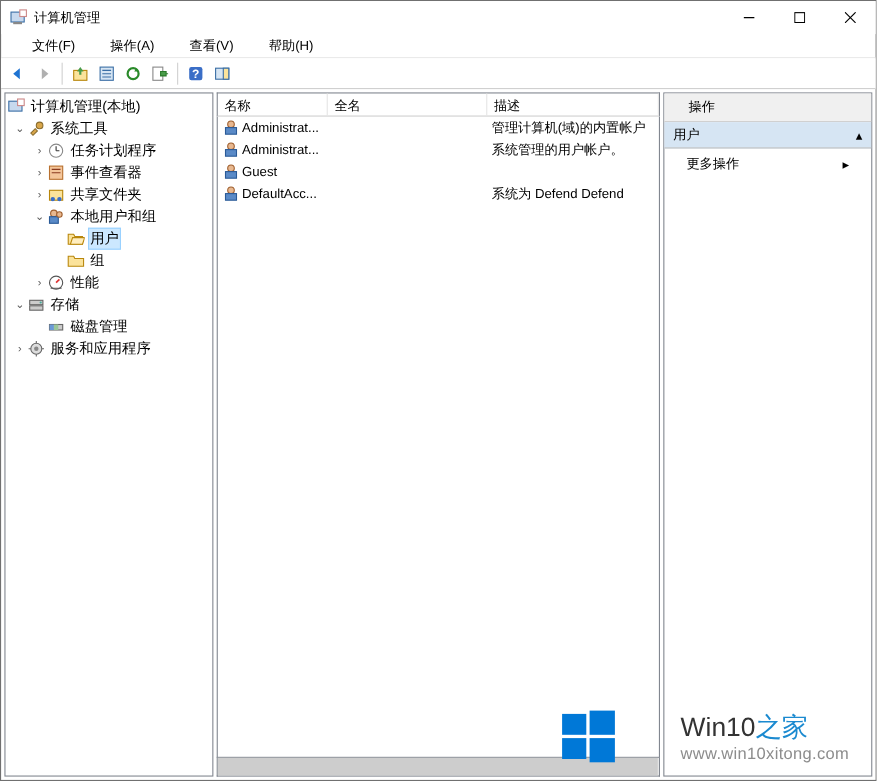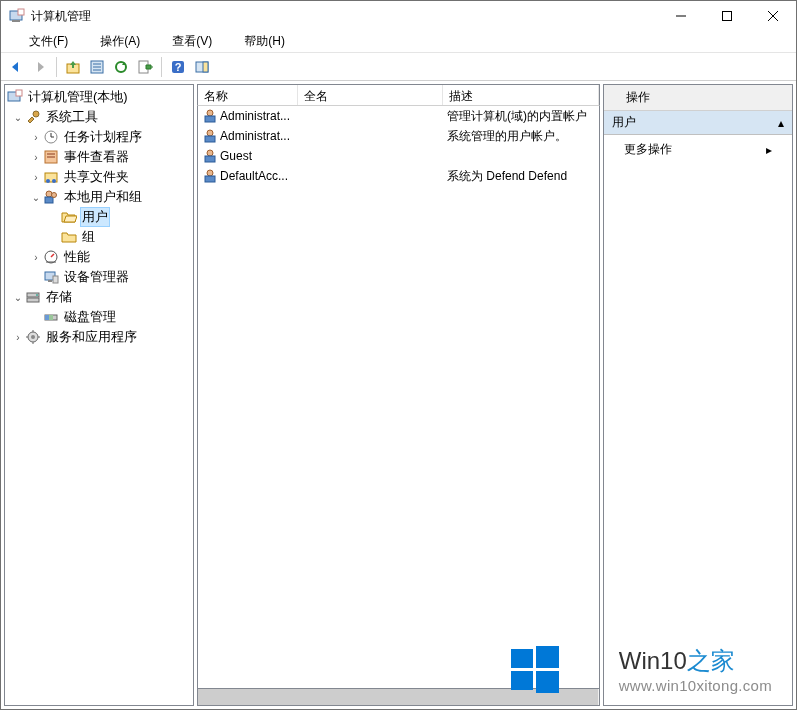--- a/index.html
+++ b/index.html
@@ -220,30 +220,20 @@
         <div class="tline" style="padding-left:22px">
           <span class="twister">›</span>
           <span class="ticon2">
               <svg width="16" height="16">
                 <circle cx="8" cy="8" r="6" fill="#fff" stroke="#555"></circle>
                 <path d="M8 8 L11 5" stroke="#d33" stroke-width="1.5"></path>
                 <path d="M3 13 L13 13" stroke="#555"></path>
               </svg>
             </span>
           <span class="tlabel">性能</span>
-        </div>
-        <div class="tline" style="padding-left:36px">
-          <span class="ticon2">
-              <svg width="16" height="16">
-                <rect x="2" y="3" width="10" height="8" fill="#c7d9ee" stroke="#3a6ea5"></rect>
-                <rect x="5" y="11" width="4" height="2" fill="#888"></rect>
-                <rect x="10" y="7" width="5" height="7" fill="#ddd" stroke="#888"></rect>
-              </svg>
-            </span>
-          <span class="tlabel">设备管理器</span>
         </div>
         <div class="tline" style="padding-left:4px">
           <span class="twister">⌄</span>
           <span class="ticon2">
               <svg width="16" height="16">
                 <rect x="2" y="4" width="12" height="4" fill="#ccc" stroke="#666"></rect>
                 <rect x="2" y="9" width="12" height="4" fill="#ccc" stroke="#666"></rect>
                 <circle cx="12" cy="6" r="1" fill="#4a9"></circle>
               </svg>
             </span>

